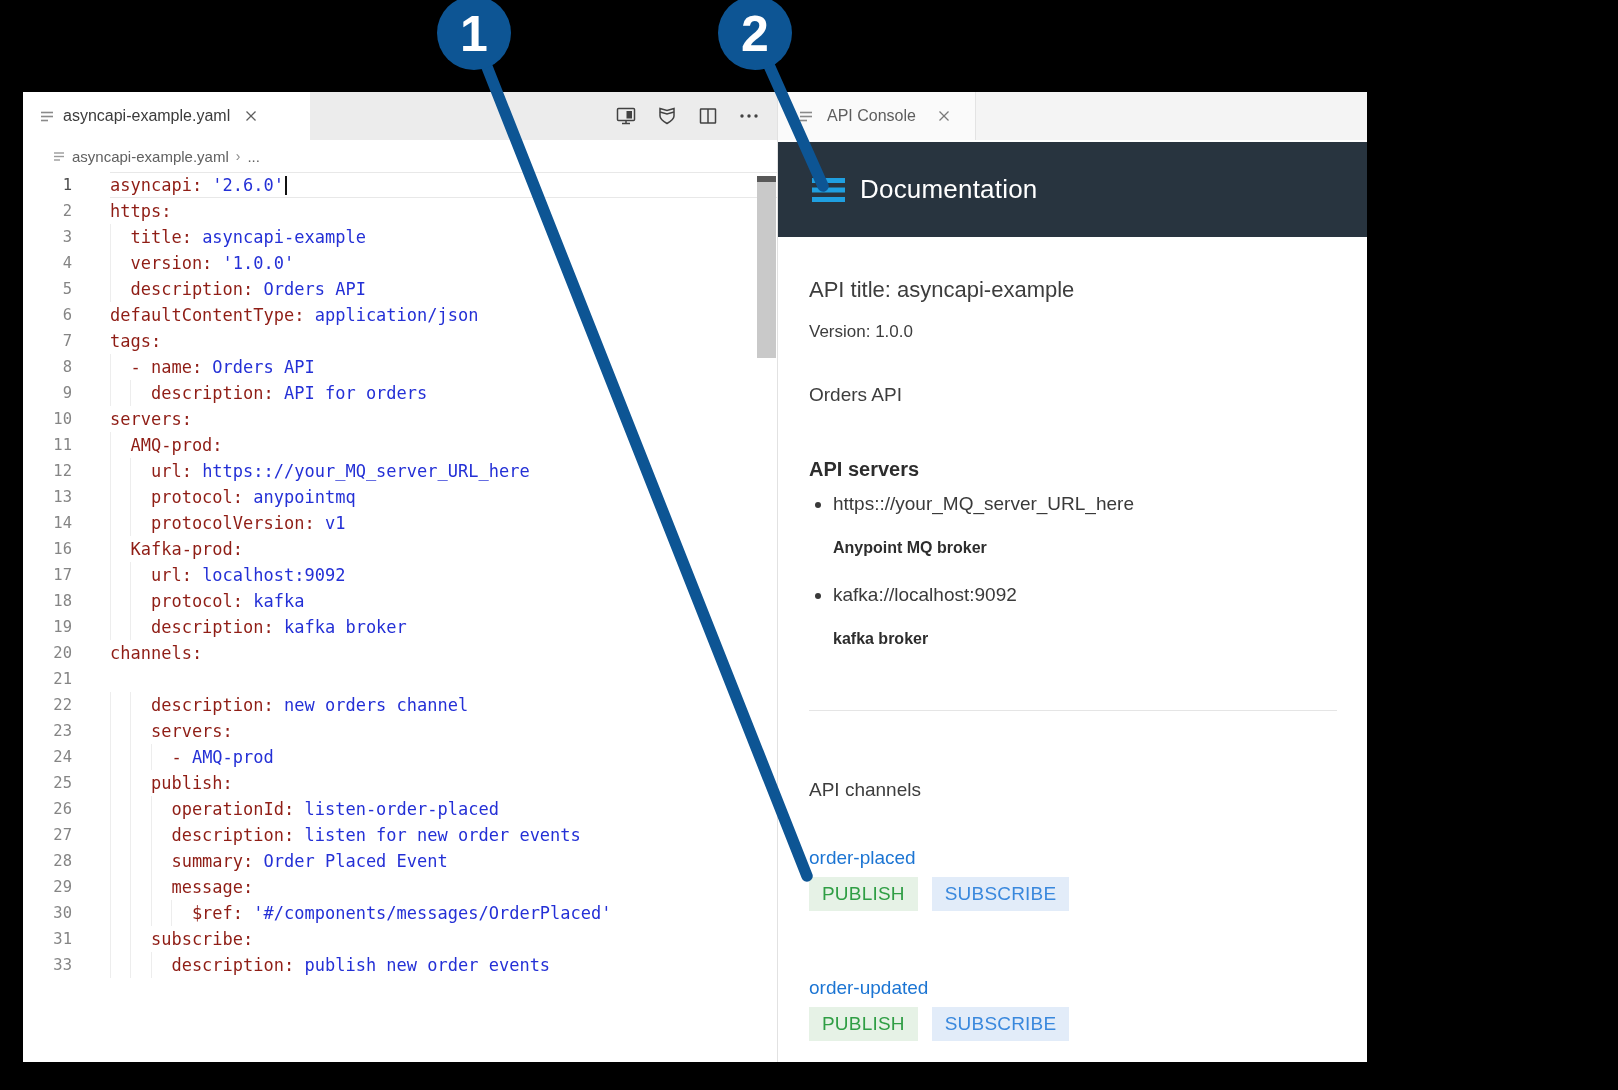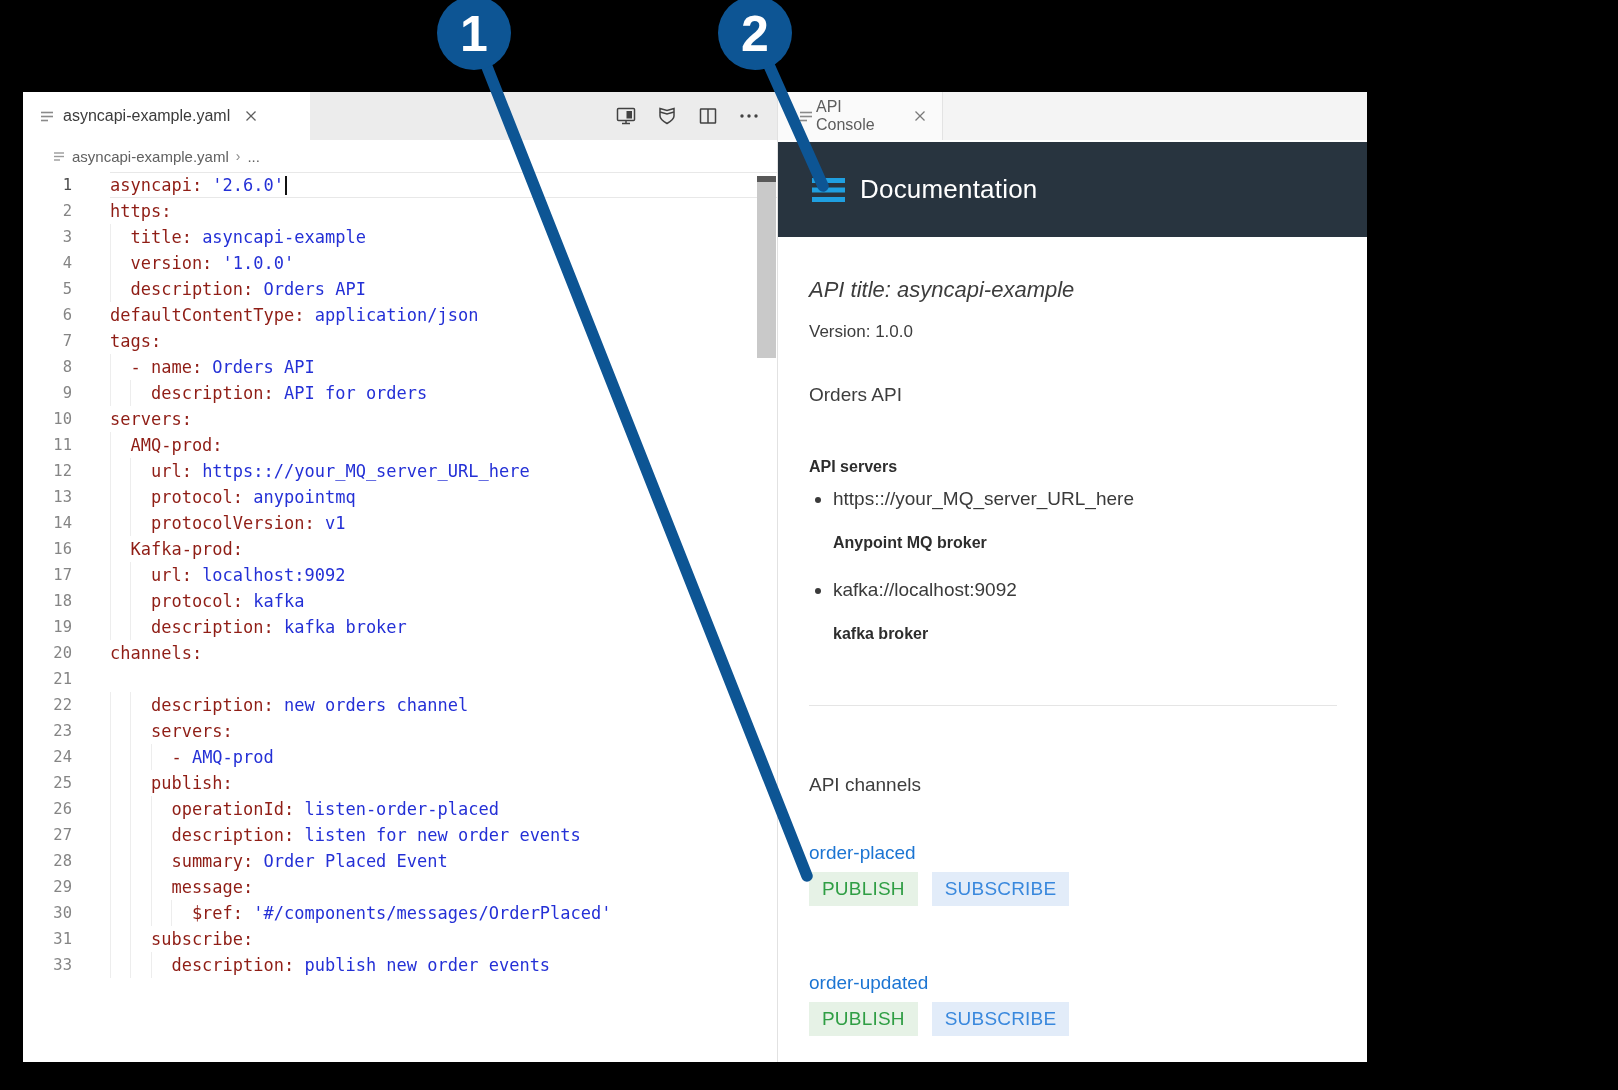--- a/index.html
+++ b/index.html
@@ -29,29 +29,29 @@
   .guide{position:absolute;top:0;height:26px;width:1px;background:#ededed;}
   .cursor{display:inline-block;width:2px;height:19px;background:#111;vertical-align:-4px;margin-left:1px;}
 
   .scrollbar{position:absolute;top:80px;right:1px;width:19px;height:888px;background:transparent;}
   .scroll-thumb{position:absolute;top:4px;left:0;width:19px;height:182px;background:#c9c9c9;}
   .scroll-mark{position:absolute;top:4px;left:0;width:19px;height:6px;background:#585858;}
 
   
   .panel{position:relative;width:590px;background:#fff;flex:none;border-left:1px solid #e2e2e2;box-sizing:border-box;}
   .ptabbar{height:48px;background:#f4f4f4;display:flex;}
-  .ptab{display:flex;align-items:center;gap:3px;padding:0 16px 0 21px;background:#fafafa;border-right:1px solid #e3e3e3;
-        font-size:16px;color:#5d5d5d;box-sizing:border-box;width:165px;}
+  .ptab{display:flex;align-items:center;gap:14px;padding:0 16px 0 21px;background:#fafafa;border-right:1px solid #e3e3e3;
+        font-size:16px;color:#5d5d5d;box-sizing:border-box;width:198px;}
   .doc-header{margin-top:2px;height:95px;background:var(--header-bg);display:flex;align-items:center;padding-left:34px;}
   .doc-title{color:#fff;font-size:26px;margin-left:15px;letter-spacing:.2px;}
   .doc-body{padding:0 30px 0 31px;color:#3d3d3d;}
-  .api-title{margin-top:40px;font-size:22px;font-weight:400;color:#3d3d3d;font-style:italic;}
+  .api-title{margin-top:40px;font-size:22px;font-weight:400;color:#3d3d3d;}
   .api-version{margin-top:19px;font-size:17px;}
   .api-desc{margin-top:42px;font-size:19px;}
-  .servers-heading{margin-top:52px;font-size:16px;font-weight:bold;color:#2d2d2d;}
+  .servers-heading{margin-top:52px;font-size:20px;font-weight:bold;color:#2d2d2d;}
   ul.servers{margin:12px 0 0 24px;padding:0;}
   ul.servers li{font-size:19px;color:#3a3a3a;}
   ul.servers li + li{margin-top:27px;}
   .broker{font-weight:bold;font-size:16px;color:#2d2d2d;margin-top:24px;margin-bottom:25px;}
   .divider{margin:62px 0 0 0;border:none;border-top:1px solid #e5e5e5;height:0;}
   .channels-heading{margin-top:68px;font-size:19px;}
   .channel-name{margin-top:46px;font-size:19px;color:var(--link-blue);cursor:pointer;}
   .channel2 .channel-name{margin-top:66px;}
   .badges{margin-top:8px;display:flex;gap:14px;}
   .badge{font-size:19px;padding:6px 13px;letter-spacing:.2px;}

